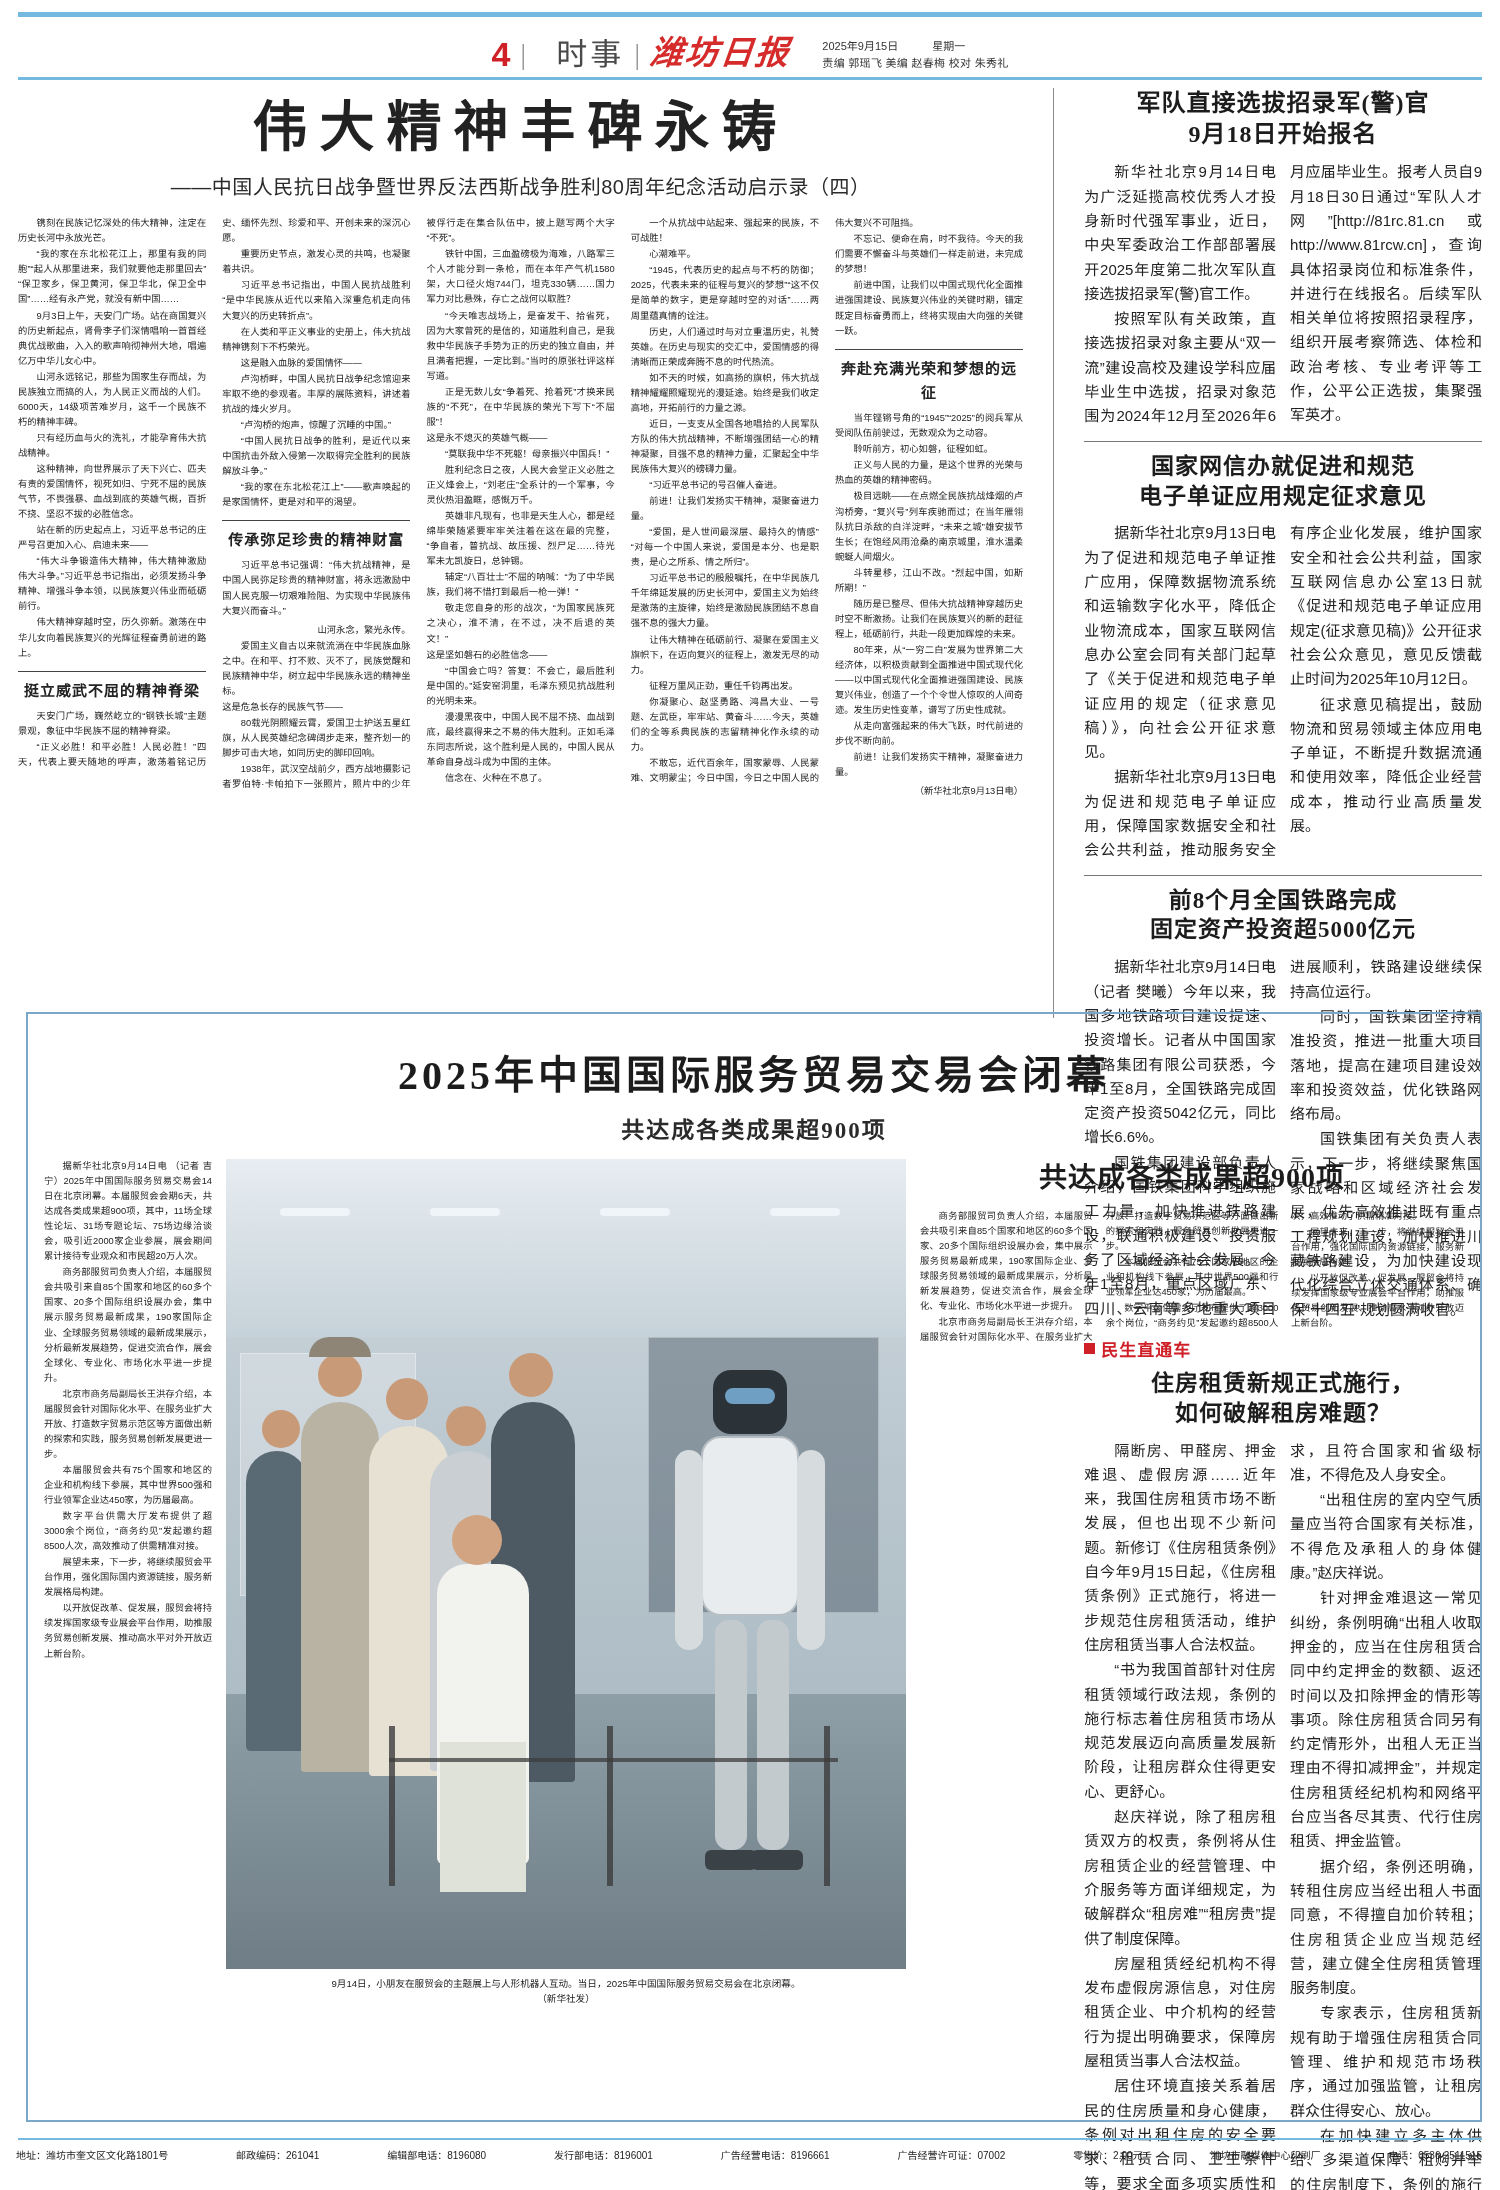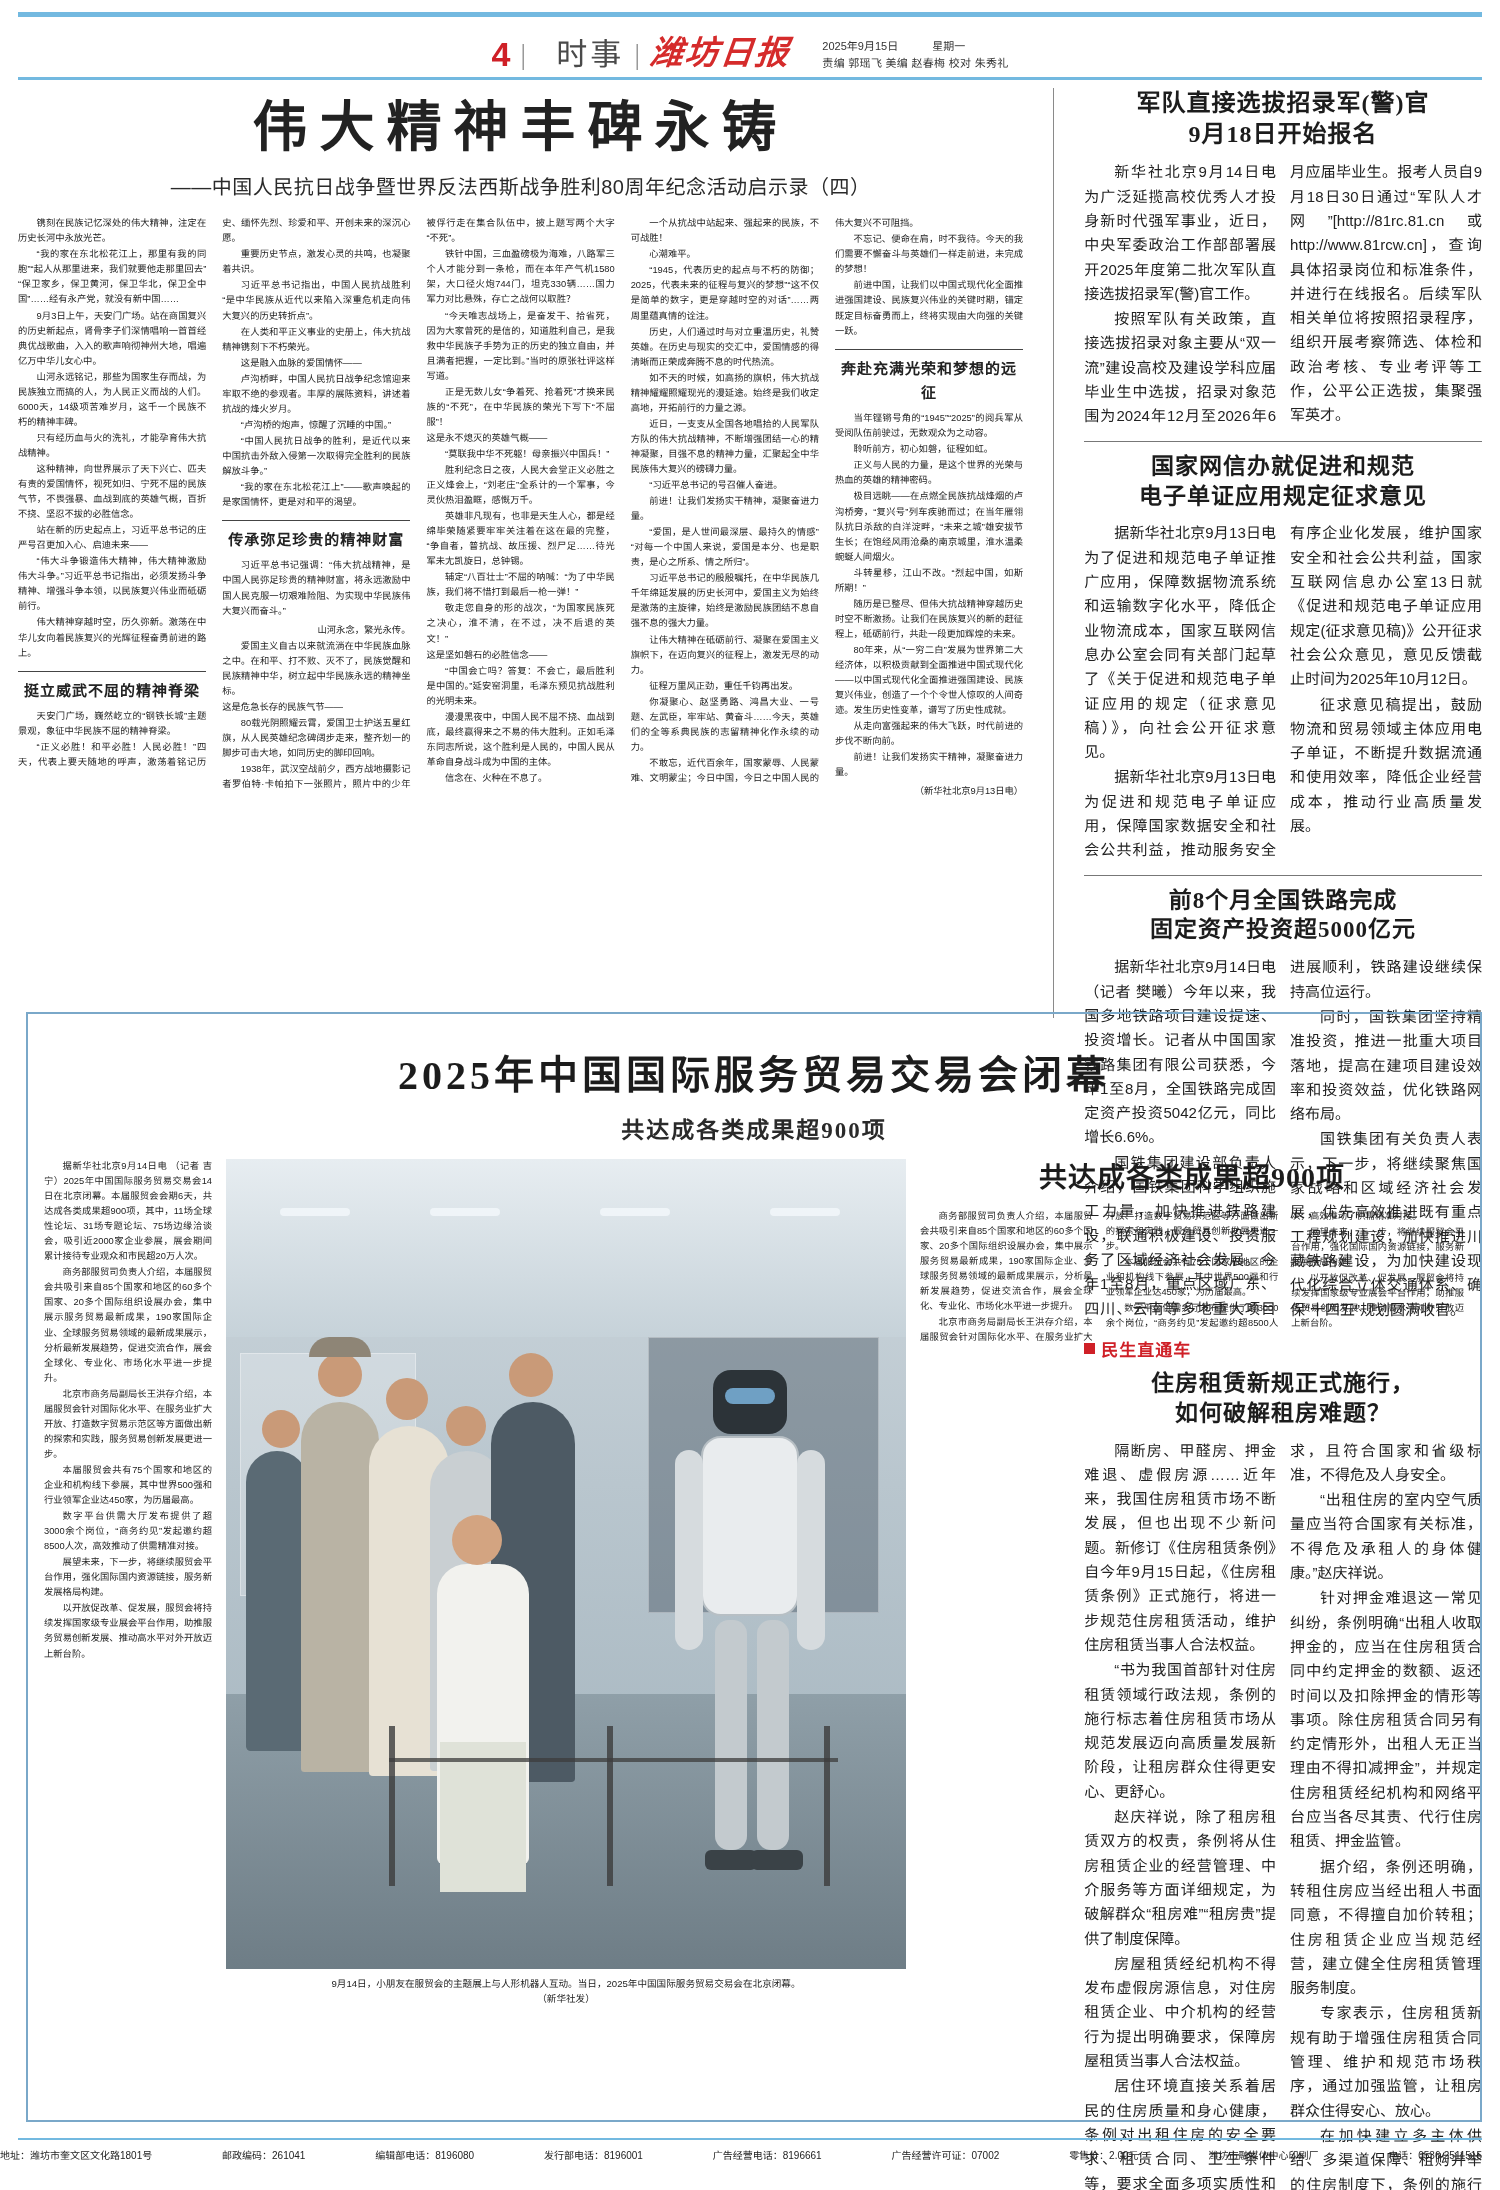--- a/index.html
+++ b/index.html
@@ -164,21 +164,21 @@
 
   .ft-caption {
     font-family: "Liberation Sans", sans-serif;
     font-size: 9.6px; text-align: center; color: #222; margin-top: 7px; line-height: 1.6;
   }
   .ft-credit { font-family: "Liberation Sans", sans-serif; font-size: 9.6px; text-align: center; color:#222; }
 
   
   .footer-rule { position:absolute; left:18px; right:18px; top: 2126px; height: 2px; background: #73b9e0; }
   .footer {
-    position: absolute; left: 0; right: 18px; top: 2135px;
+    position: absolute; left: 16px; right: 18px; top: 2135px;
     display: flex; justify-content: space-between; align-items: center;
     font-family: "Liberation Sans", sans-serif; font-size: 10px; color: #222;
   }
   .footer span { white-space: nowrap; }
 </style>
 </head>
 <body>
 
 <div class="page">
 

